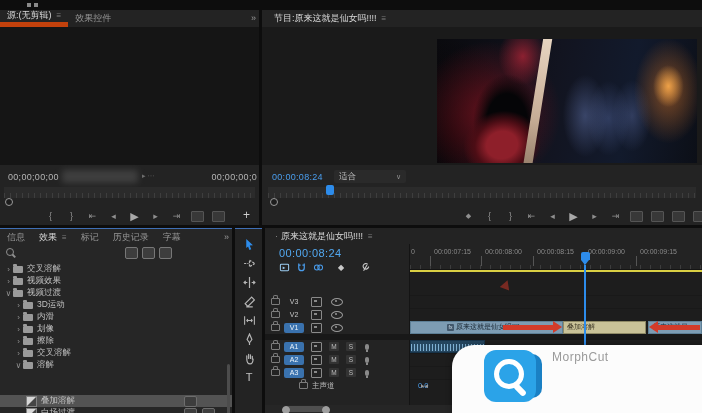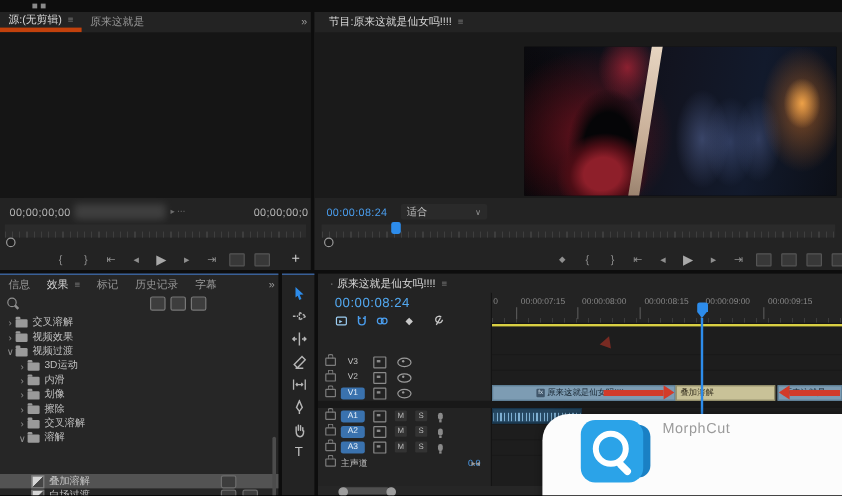--- a/index.html
+++ b/index.html
@@ -101,26 +101,26 @@
 
 <div id="stage">
 
   <div class="abs" style="left:0;top:0;width:702px;height:10px;background:#0d0d0d;">
     <div class="abs" style="left:27px;top:3px;width:4px;height:4px;background:#8a8a8a;"></div>
     <div class="abs" style="left:34px;top:3px;width:4px;height:4px;background:#8a8a8a;"></div>
   </div>
 
   <div class="panel" style="left:0;top:10px;width:259px;height:215px;">
     <div class="tabbar">
-      <div class="tab active" style="border-bottom:4px solid #c2410c;">
+      <div class="tab active" style="border-bottom:7px solid #c2410c;">
         <span>源:(无剪辑)</span>
         <span class="menu-ic">≡</span>
       </div>
       <div class="tab">
-          <span>原来这就是</span>
+          <span>效果控件</span>
         </div>
       <div class="ovf">»</div>
     </div>
     <div class="viewer" style="left:0;top:17px;width:259px;height:138px;background:#151515;"></div>
     <div class="abs tc" style="left:8px;top:162px;">00;00;00;00</div>
     <div class="blur-blob" style="left:62px;top:160px;width:76px;height:13px;"></div>
     <div class="abs" style="left:142px;top:162px;font-size:7px;color:#6d6d6d;">▸ ⋯</div>
     <div class="abs tc" style="right:2px;top:162px;">00;00;00;0</div>
     <div class="scrub" style="left:4px;top:177px;width:251px;"></div>
     <div class="hcirc" style="left:5px;top:188px;"></div>
@@ -407,21 +407,21 @@
     </div>
     <div class="trow" style="top:138px;">
       <span class="lock"></span>
       <span class="tname on">A3</span>
       <span class="syncic"></span>
       <span class="msbtn">M</span>
       <span class="msbtn">S</span>
       <span class="mic"></span>
     </div>
 
-    <div class="trow" style="top:151px;">
+    <div class="trow" style="top:151px;margin-left:28px;">
       <span class="lock"></span>
       <span style="font-size:7.5px;color:#bdbdbd;">主声道</span>
       <span style="position:absolute;left:99px;font-size:7.5px;color:#4a9ded;padding-left:26px;">0.0</span>
       <span style="position:absolute;left:128px;font-size:7px;color:#9a9a9a;">▸◂</span>
     </div>
 
     <div class="clip" style="left:145px;top:93px;width:153px;">
       <span style="padding-left:34px;">
         <span class="fxb">fx</span><span>原来这就是仙女吗!!!!</span>
       </span>

